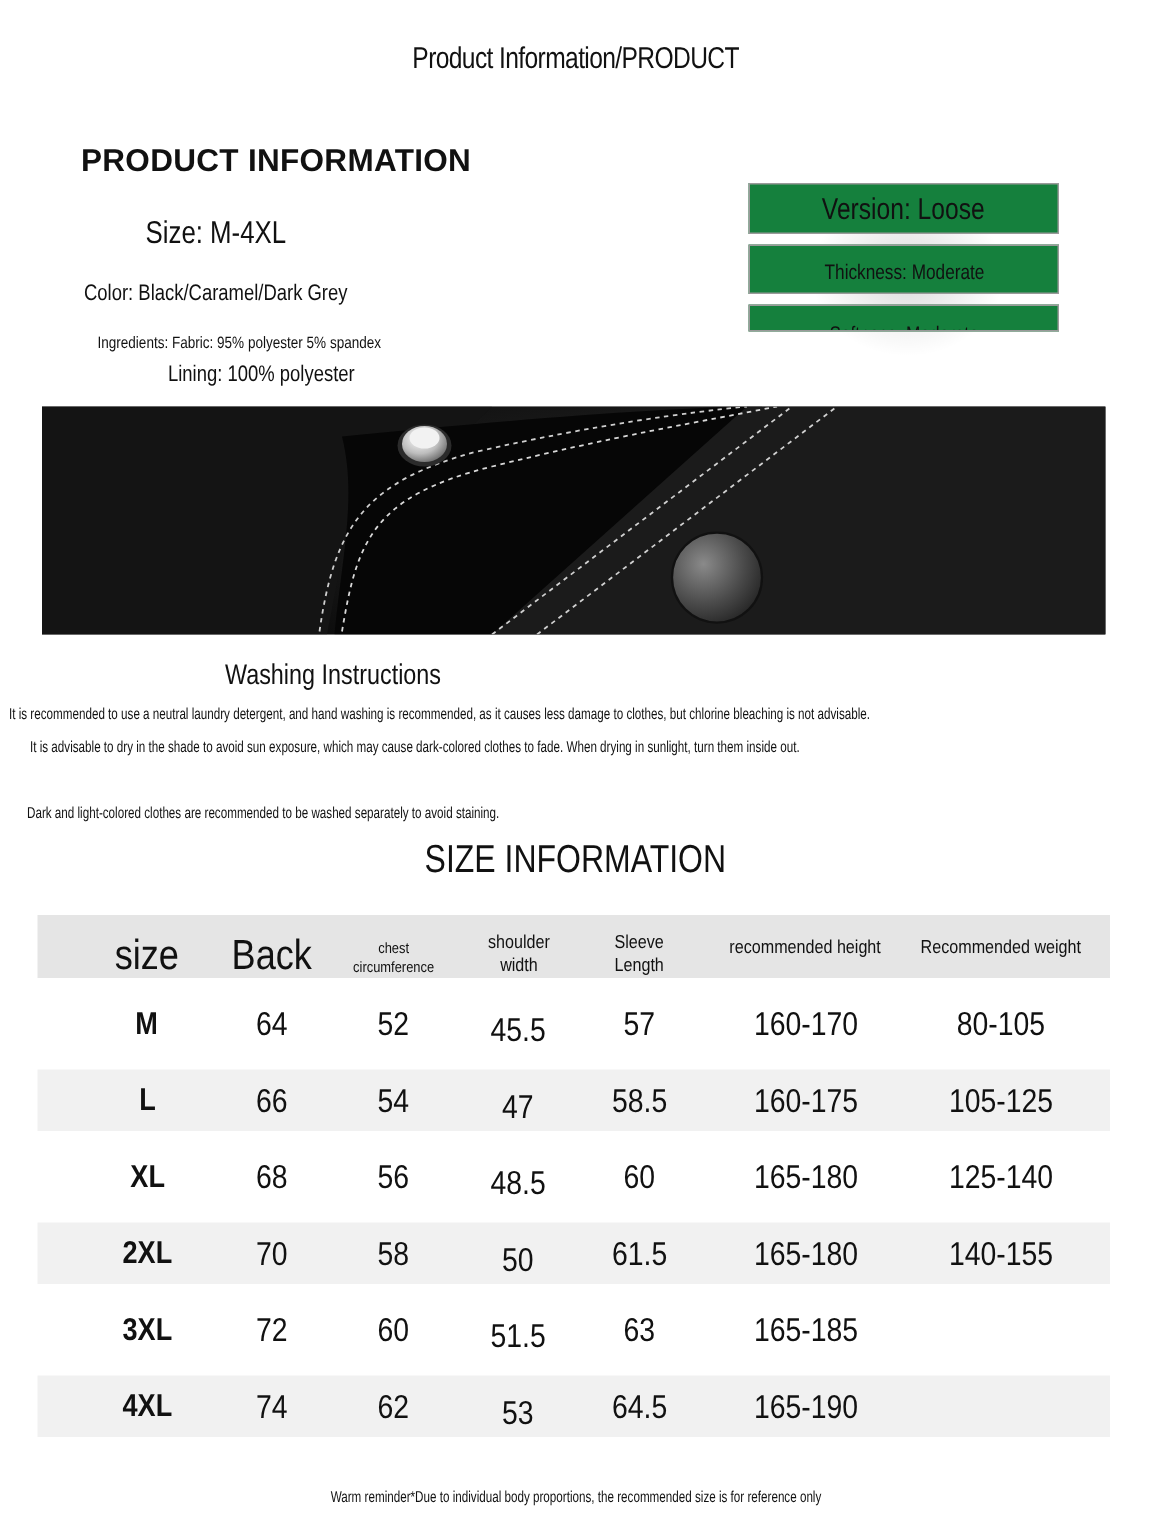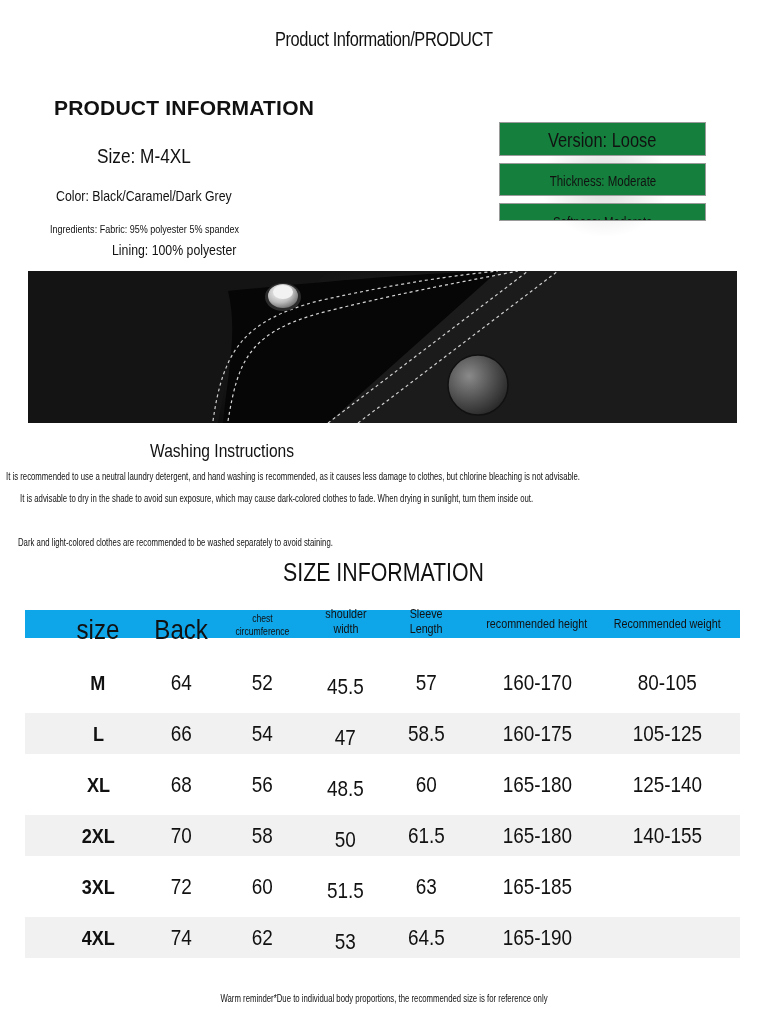--- a/index.html
+++ b/index.html
@@ -7,21 +7,21 @@
   body { position: relative; font-family: "Liberation Sans", sans-serif; color: #111; }
   .abs { position: absolute; }
 
   .page-title { top: 28px; left: 0; width: 768px; text-align: center; font-size: 20px; letter-spacing: -0.5px; color: #111; }
   .page-title span { display: inline-block; transform: scaleX(0.82); }
 
   .pi-heading { top: 96px; left: 54px; font-size: 21px; font-weight: bold; letter-spacing: 0.2px; }
   .pi-size { top: 144px; left: 62px; font-size: 21px; margin-left: 35px; }
   .pi-size span, .pi-color span, .pi-ingr span, .pi-lining span { display:inline-block; transform: scaleX(0.82); transform-origin: left center; white-space: nowrap; }
   .pi-color { top: 187px; left: 56px; font-size: 15px; }
-  .pi-ingr { top: 223px; left: 50px; font-size: 11px; }
+  .pi-ingr { top: 223px; left: 65px; font-size: 11px; }
   .pi-lining { top: 241px; left: 112px; font-size: 15px; }
 
   .attr-box { left: 499px; width: 207px; border: 1px solid #9a9a9a; background: #15803d; text-align: center; white-space: nowrap; overflow: hidden; }
   .attr-box span { display: inline-block; transform: scaleX(0.82); }
   .attr-version { top: 122px; height: 34px; font-size: 20px; line-height: 34px; }
   .attr-thick { top: 163px; height: 33px; font-size: 14px; line-height: 34px; }
   .attr-soft { top: 203px; height: 18px; font-size: 14px; line-height: 36px; }
   .attr-glow { left: 540px; top: 128px; width: 130px; height: 110px; border-radius: 50%; background: radial-gradient(ellipse at center, rgba(0,0,0,0.14), rgba(0,0,0,0) 70%); }
 
   .photo { top: 271px; left: 28px; width: 709px; height: 152px; overflow: hidden; background: #0d0d0d; }
@@ -32,21 +32,21 @@
   .wash-line span { display:inline-block; transform: scaleX(0.74); transform-origin: left center; }
   .wl1 { top: 470px; left: 6px; }
   .wl2 { top: 492px; left: 20px; }
   .wl3 { top: 536px; left: 18px; }
 
   .size-title { top: 557px; left: 0; width: 768px; text-align: center; font-size: 26px; }
   .size-title span { display:inline-block; transform: scaleX(0.82); }
 
   .table { top: 610px; left: 25px; width: 715px; }
   .row { position: absolute; left: 0; width: 715px; height: 41px; }
-  .row.header { background: #0ea5e9; height: 28px; }
+  .row.header { background: #e5e5e5; height: 42px; }
   .row.striped { background: #f1f1f1; }
   .cell { position: absolute; top: 0; height: 100%; display: flex; align-items: center; justify-content: center; text-align: center; }
   .cell span { display: inline-block; transform: scaleX(0.86); white-space: nowrap; }
   .hcell { line-height: 1.25; align-items: flex-end; }
   .c0 { left: 40px; width: 66px; }
   .c1 { left: 120px; width: 72px; }
   .c2 { left: 200px; width: 75px; }
   .c3 { left: 283px; width: 75px; }
   .c4 { left: 365px; width: 72px; }
   .c5 { left: 452px; width: 120px; }

